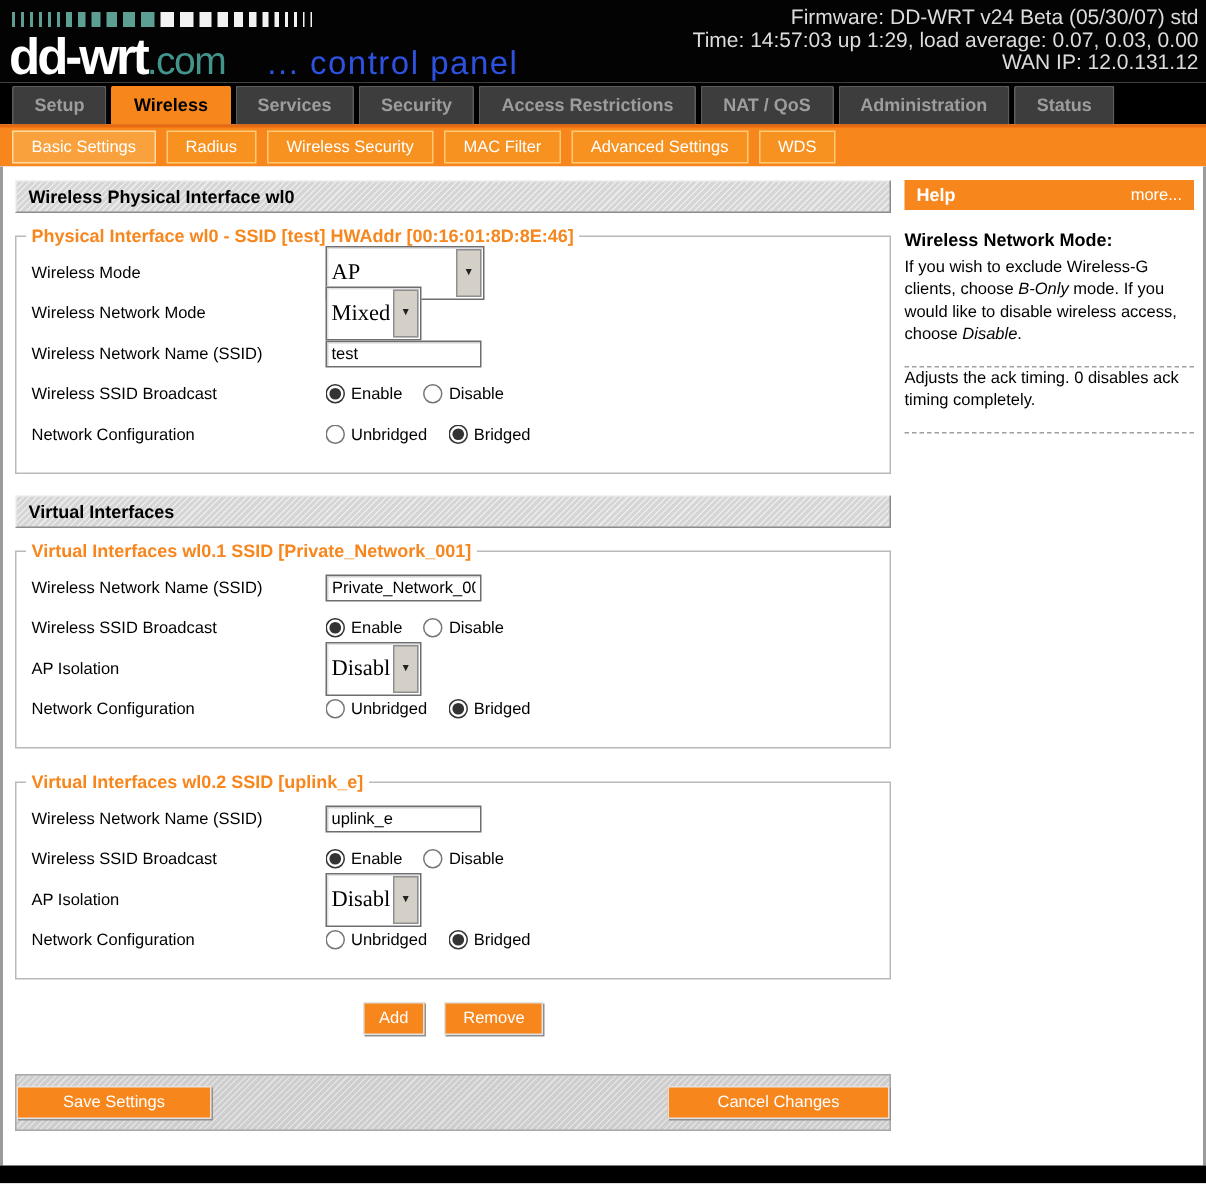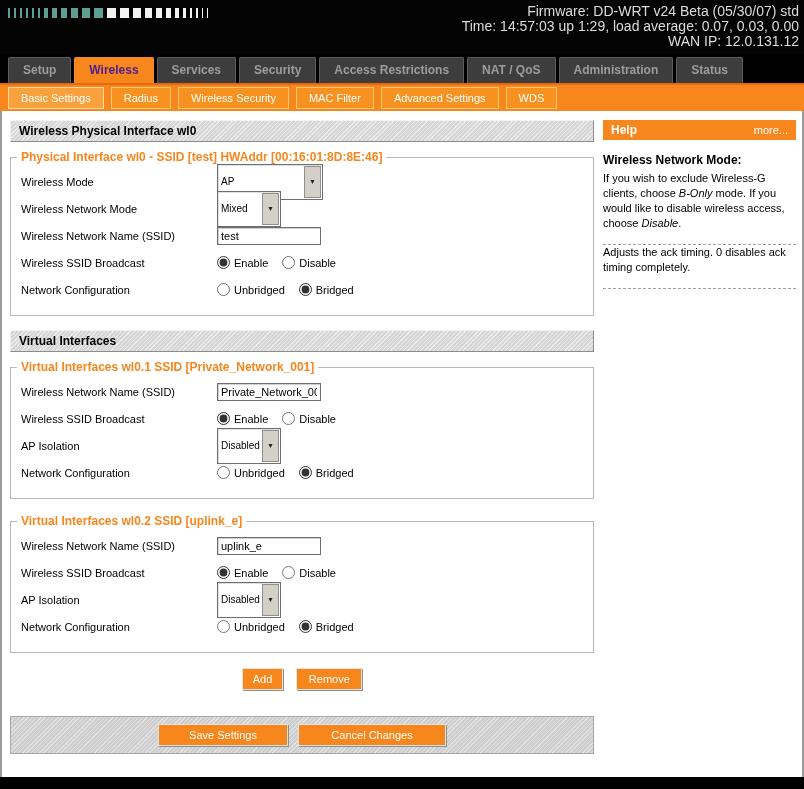--- a/index.html
+++ b/index.html
@@ -15,21 +15,21 @@
   .bars span.w{background:#f2f2f2;}
   .logo{position:absolute;left:6px;top:19px;white-space:nowrap;cursor:pointer;}
   .logo .nm{font-size:34px;font-weight:bold;color:#fff;letter-spacing:-2px;}
   .logo .tld{font-size:26px;color:#43948a;letter-spacing:-1px;}
   .logo .tag{font-size:22px;color:#2d52e0;letter-spacing:1px;margin-left:28px;}
 
   
   .tabrow{height:28px;background:#000;display:flex;align-items:flex-end;padding-left:8px;flex:none;}
   .tab{background:#3d3d3d;border:1px solid #5c5c5c;border-bottom:none;border-radius:2px 2px 0 0;
        color:#9d9d9d;font-weight:bold;font-size:12px;padding:5px 14px 6px;margin-right:3px;cursor:pointer;}
-  .tab.active{background:#f7861d;border-color:#f7861d;color:#4c1d95;}
+  .tab.active{background:#f7861d;border-color:#f7861d;color:#000000;}
 
   
   .subnav{height:28px;background:#f7861d;border-top:2px solid #e7680f;display:flex;align-items:center;
           padding-left:8px;flex:none;}
   .subtab{background:#f7911f;border:1px solid #ffc973;color:#fff;font-size:11px;padding:4px 12px;
           margin-right:7px;cursor:pointer;}
   .subtab.active{background:#f9a13c;border-color:#ffd9a0;}
 
   
   .content{flex:1;display:flex;background:#fff;border-left:2px solid #9a9a9a;border-right:2px solid #9a9a9a;
@@ -43,40 +43,40 @@
           font-weight:bold;font-size:12px;padding:3px 8px;}
   fieldset{border:1px solid #b9b9b9;margin:8px 0 0;padding:4px 0 12px;}
   legend{margin-left:6px;padding:0 4px;color:#f7861d;font-weight:bold;font-size:12px;}
   .row{display:flex;align-items:center;height:27px;padding-left:10px;}
   .row .lbl{flex:0 0 196px;font-size:11px;}
 
   input[type=text]{width:104px;height:18px;border:1px solid #6e6e6e;box-shadow:inset 1px 1px 0 rgba(0,0,0,.18);
         font-family:inherit;font-size:11px;padding:1px 3px;}
   .selwrap{position:relative;display:inline-block;}
   .selwrap select{appearance:none;-webkit-appearance:none;border:1px solid #6e6e6e;background:#fff;
-        box-shadow:inset 1px 1px 0 rgba(0,0,0,.12);font-family:Liberation Sans, sans-serif;font-size:10px;
+        box-shadow:inset 1px 1px 0 rgba(0,0,0,.12);font-family:Liberation Serif, serif;font-size:15px;
         height:36px;padding:1px 20px 1px 3px;width:100%;}
   .selwrap::after{content:"▼";position:absolute;right:2px;top:2px;bottom:2px;width:15px;background:#d4d0c8;
         border:1px solid #8f8f8f;display:flex;align-items:center;justify-content:center;
         font-size:7px;color:#222;pointer-events:none;}
   .w-mode{width:106px;} .w-netmode{width:64px;} .w-chan{width:96px;} .w-iso{width:64px;}
 
   .radios{display:flex;align-items:center;}
   .ropt{display:flex;align-items:center;margin-right:14px;cursor:pointer;}
   .ropt input{margin:0 4px 0 0;accent-color:#333;width:13px;height:13px;}
 
   .obtn{background:#f7861d;color:#fff;font-size:11px;font-family:inherit;border:1px solid #e3e3e3;
         box-shadow:1px 1px 0 #8f8f8f;padding:4px 10px;cursor:pointer;}
   .addrow{margin-top:15px;text-align:center;}
   .addrow .obtn{margin:0 5px;}
   .btn-add{min-width:34px;} .btn-remove{min-width:66px;}
 
   .footbar{margin-top:26px;height:38px;background:#cecece;
         background-image:repeating-linear-gradient(135deg,rgba(255,255,255,.4) 0 1px,transparent 1px 3px);
-        border:1px solid #a8a8a8;display:flex;align-items:center;justify-content:center;}
+        border:1px solid #a8a8a8;display:flex;align-items:center;justify-content:space-between;}
   .btn-save{min-width:130px;margin-right:10px;} .btn-cancel{min-width:148px;}
 
   
   .helpbar{display:flex;justify-content:space-between;align-items:center;background:#f7861d;
         padding:3px 8px;margin-top:9px;}
   .help-title{color:#fff;font-weight:bold;font-size:12px;}
   .help-more{color:#fff;font-size:11px;cursor:pointer;}
   .help-h{font-weight:bold;font-size:12px;margin:13px 0 4px;}
   .help-p{font-size:11px;line-height:15px;margin:0;}
   .dashed{border:0;border-top:1px dashed #9f9f9f;margin:13px 0 0;}
@@ -109,20 +109,23 @@
         <span class="w" style="width:7px"></span>
         <span class="w" style="width:6px"></span>
         <span class="w" style="width:5px"></span>
         <span class="w" style="width:4px"></span>
         <span class="w" style="width:3px"></span>
         <span class="w" style="width:2px"></span>
         <span class="w" style="width:2px"></span>
         <span class="w" style="width:1px"></span>
         <span class="w" style="width:1px"></span>
     </div>
+    <div class="logo">
+      <span class="nm">dd-wrt</span><span class="tld">.com</span><span class="tag">... control panel</span>
+    </div>
     <div class="hdr-info">
       <div>Firmware: DD-WRT v24 Beta (05/30/07) std</div>
       <div>Time: 14:57:03 up 1:29, load average: 0.07, 0.03, 0.00</div>
       <div>WAN IP: 12.0.131.12</div>
     </div>
   </div>
 
   <div class="tabrow">
     <div class="tab">Setup</div>
     <div class="tab active">Wireless</div>

